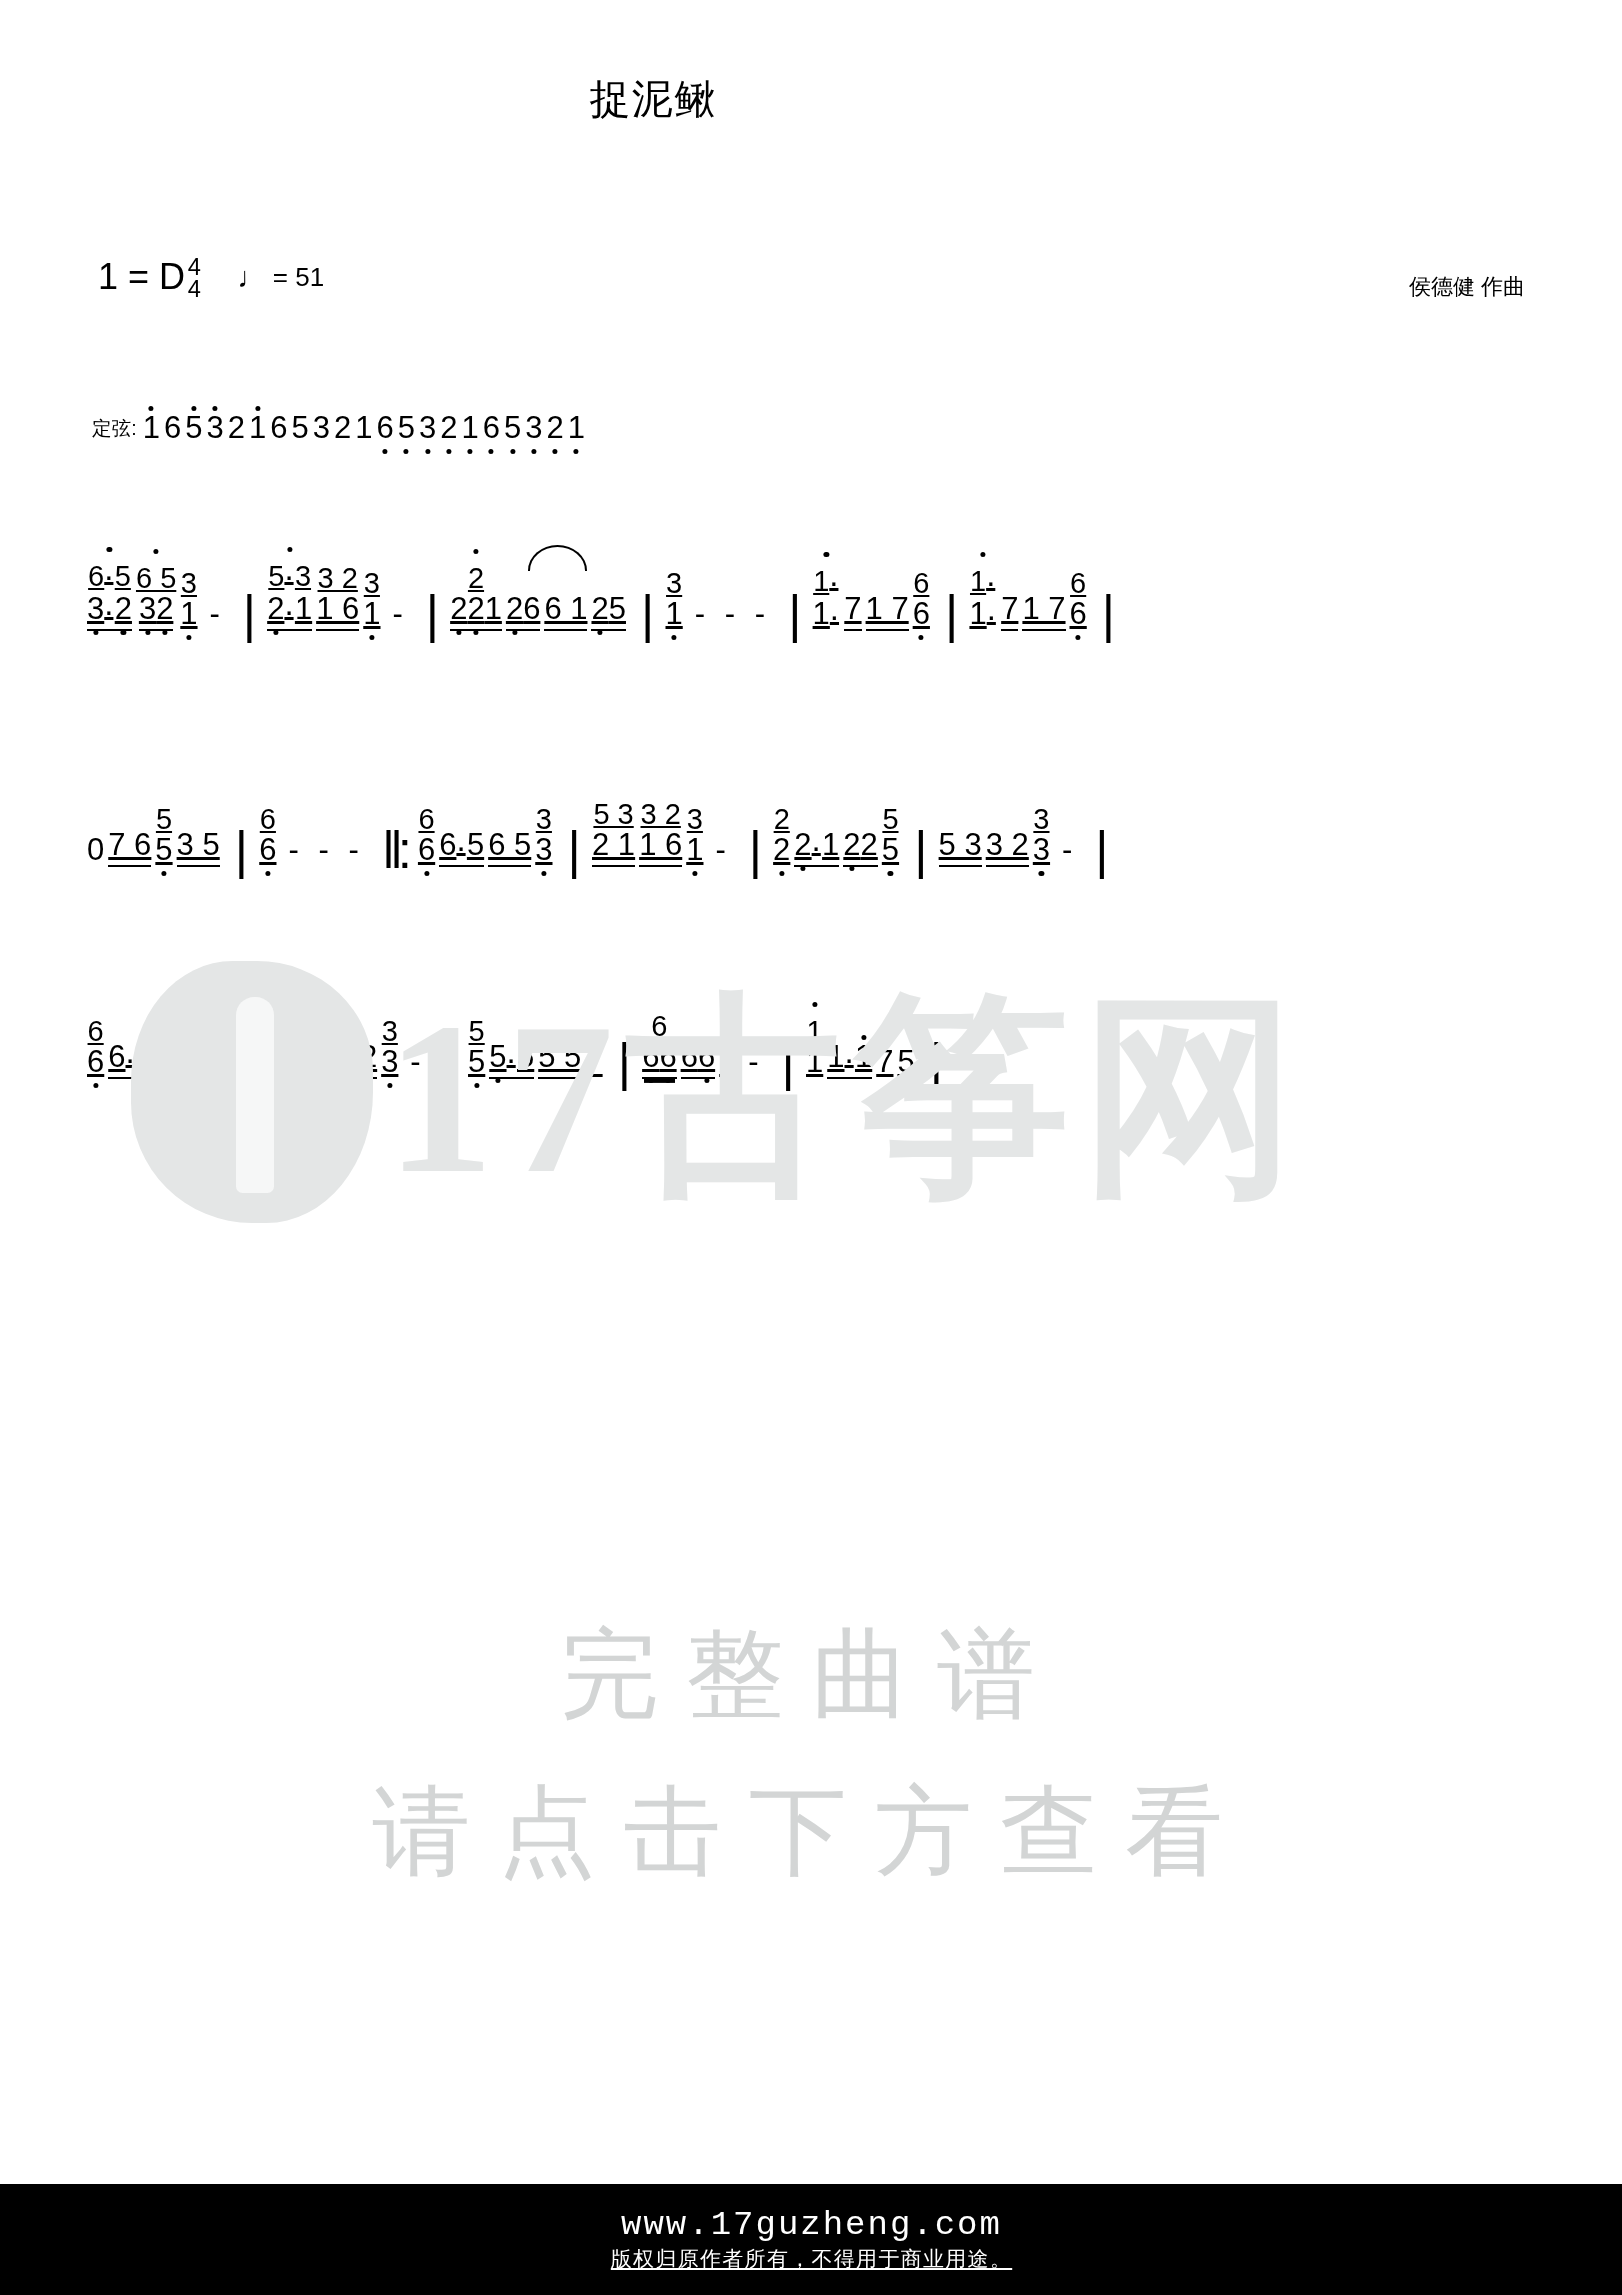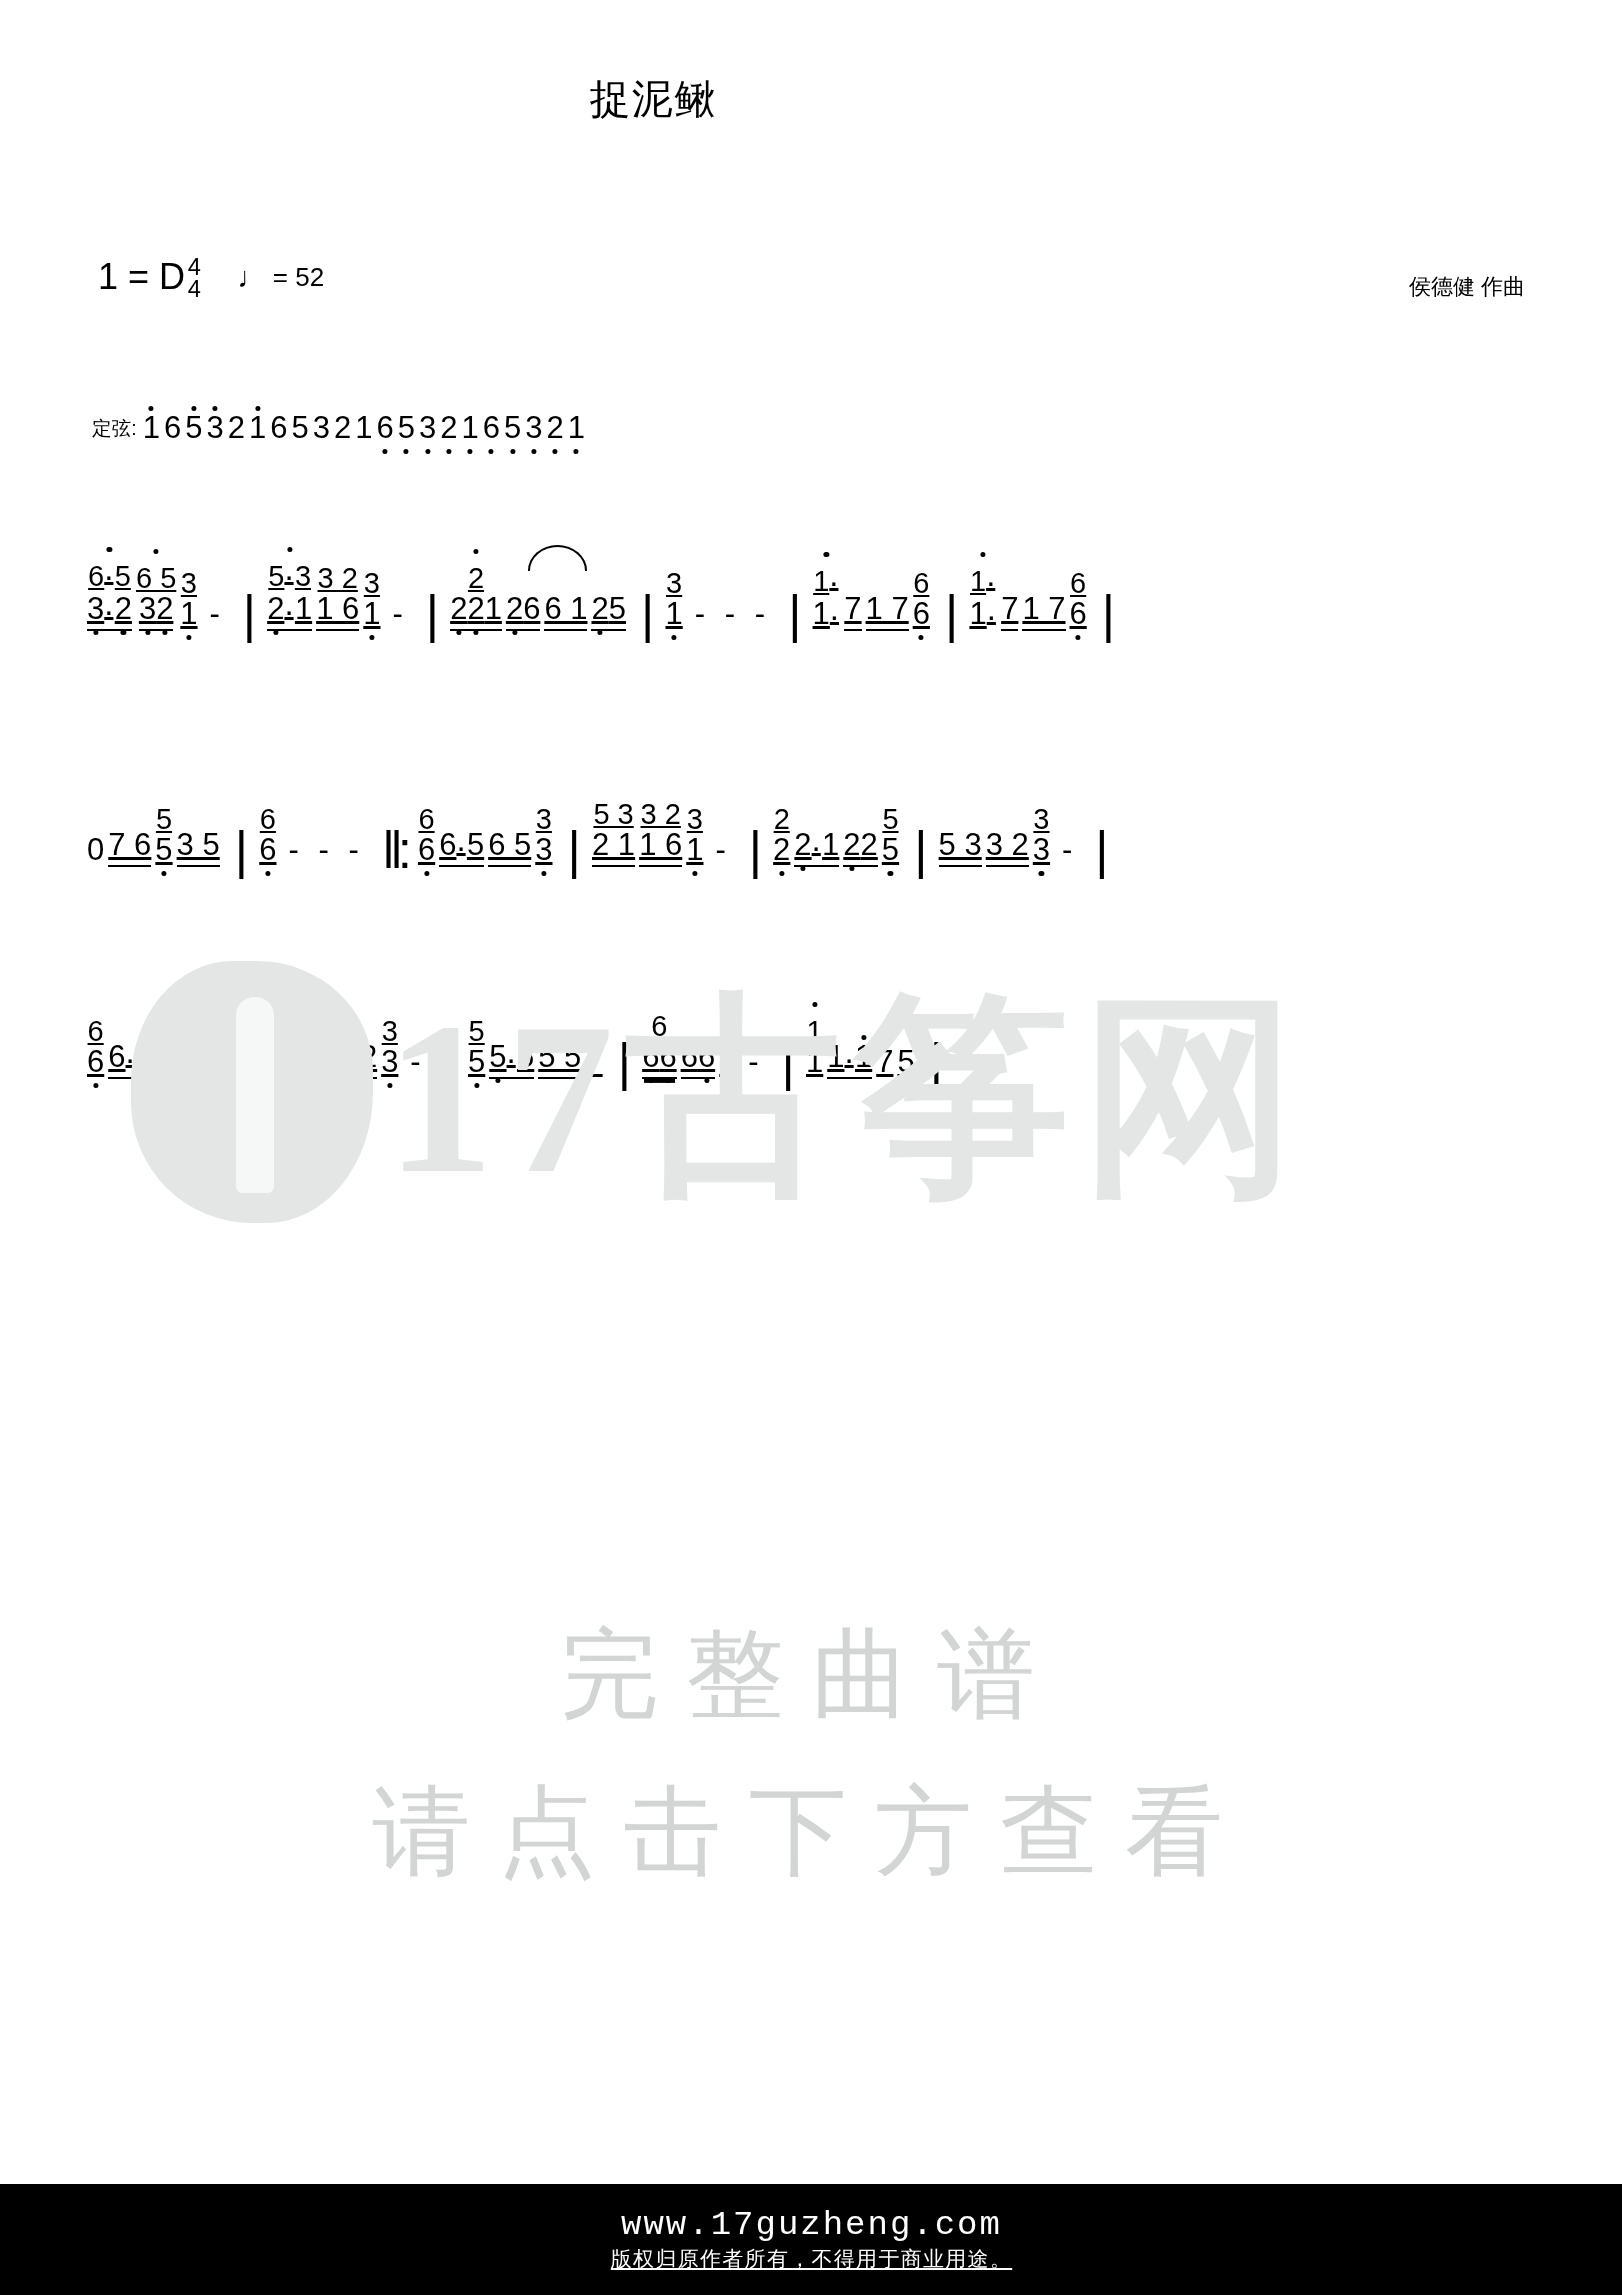--- a/index.html
+++ b/index.html
@@ -278,21 +278,21 @@
 <div class="title">捉泥鳅</div>
 
 <div class="key-row">
   <span class="key-text">1 = D</span>
   <span class="frac">
     <span class="num">4</span>
     <span class="den">4</span>
   </span>
   <span class="tempo">
     <span class="note-glyph">♩</span>
-    <span>= 52</span>
+    <span>= 51</span>
   </span>
 </div>
 
 <div class="composer">侯德健 作曲</div>
 
 <div class="tuning-row">
   <span class="tuning-label">定弦:</span>
   <span class="tuning-notes">
     <span class="single">
         <span class="dn dotA">1</span>

